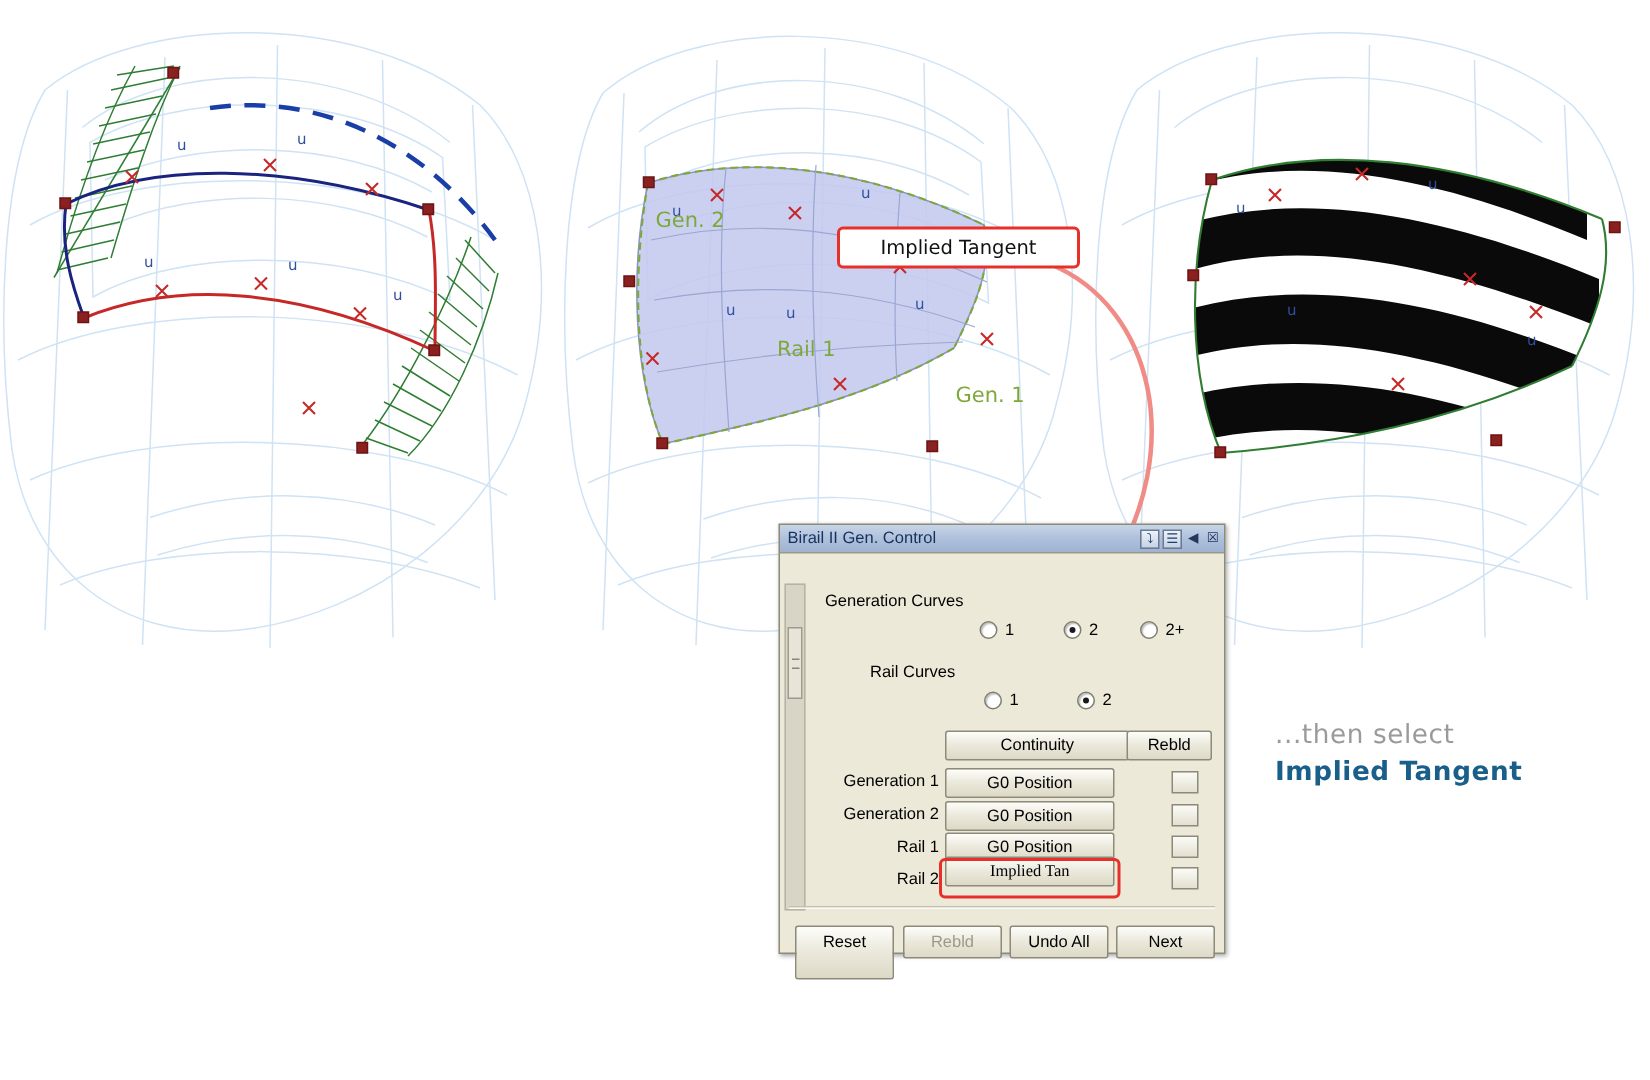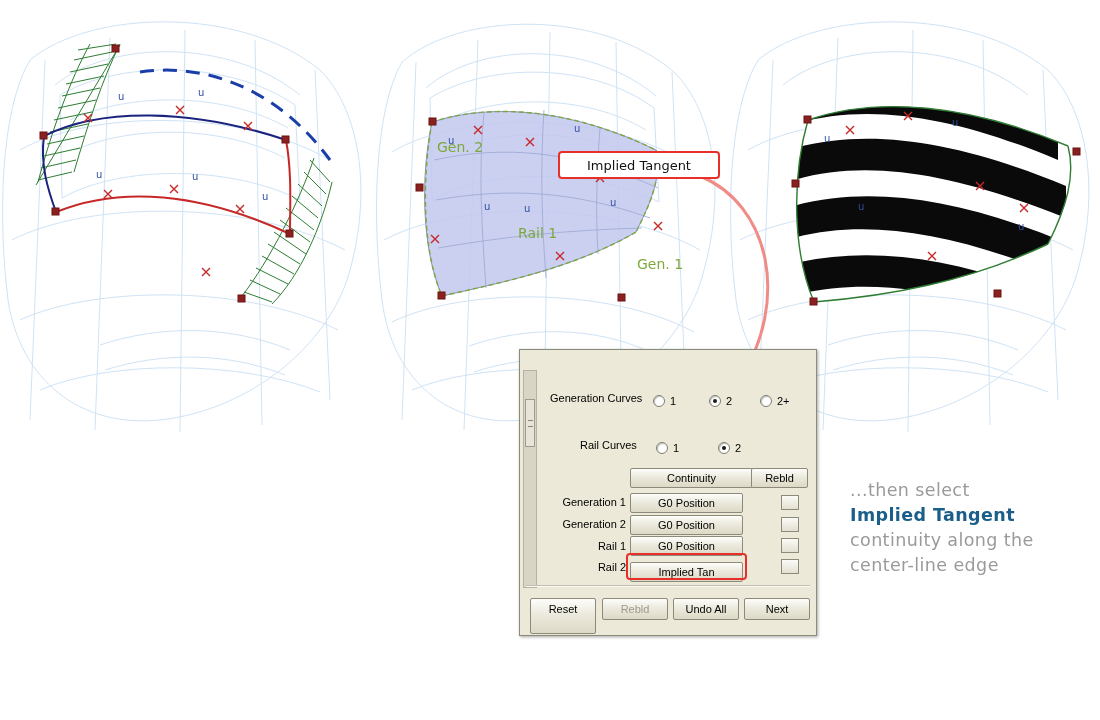--- a/index.html
+++ b/index.html
@@ -127,21 +127,20 @@
     width: 5px;
     height: 5px;
     border-top: 1px solid #8a8779;
     border-bottom: 1px solid #8a8779;
   }
 
   .sect-label {
     position: absolute;
     font-size: 11px;
     color: #000;
-    margin-top: 16px;
   }
   #lbl-gen-curves { left: 30px; top: 26px; }
   #lbl-rail-curves { left: 60px; top: 73px; text-align: center; }
 
   .radio-row { position: absolute; display: flex; align-items: center; }
   .radio {
     width: 12px;
     height: 12px;
     border-radius: 50%;
     background: #fff;
@@ -192,21 +191,21 @@
     width: 78px;
   }
   #lbl-gen1 { left: 28px; top: 146px; }
   #lbl-gen2 { left: 28px; top: 168px; }
   #lbl-rail1 { left: 28px; top: 190px; }
   #lbl-rail2 { left: 28px; top: 211px; }
 
   #btn-gen1 { left: 110px; top: 143px; width: 113px; }
   #btn-gen2 { left: 110px; top: 165px; width: 113px; }
   #btn-rail1 { left: 110px; top: 186px; width: 113px; }
-  #btn-rail2 { left: 110px; top: 212px; width: 113px; }
+  #btn-rail2 { left: 110px; top: 202px; width: 113px; font-family: Liberation Serif, serif; }
 
   .small-box {
     position: absolute;
     width: 18px;
     height: 15px;
     background: linear-gradient(to bottom, #fbfbf7, #e3e0d1);
     border: 1px solid #8d8a7b;
     box-sizing: border-box;
   }
   #sb1 { left: 261px; top: 145px; }
@@ -514,24 +513,30 @@
   <div class="vlabel" id="lbl-rail1-v">Rail 1</div>
   <div class="vlabel" id="lbl-rail2-v">Rail 2</div>
 
   <div id="callout">
     <span>Implied  Tangent</span>
   </div>
 
   <div class="caption" id="caption-right">
     <span>...then select</span>
     <span class="hl">Implied Tangent</span>
-    <span>continuity along the center-line edge</span>
   </div>
 
   <div id="dialog">
+    <div id="titlebar">
+      <div class="title">Birail II Gen. Control</div>
+      <div class="tb-btn">⤵</div>
+      <div class="tb-btn">☰</div>
+      <div class="tb-btn flat">◀</div>
+      <div class="tb-btn flat">☒</div>
+    </div>
 
     <div id="dialog-body">
       <div id="side-strip">
         <div id="side-thumb"></div>
       </div>
 
       <div class="sect-label" id="lbl-gen-curves">Generation Curves</div>
 
       <div class="radio-row" id="gen-r1">
         <div class="radio"></div>

